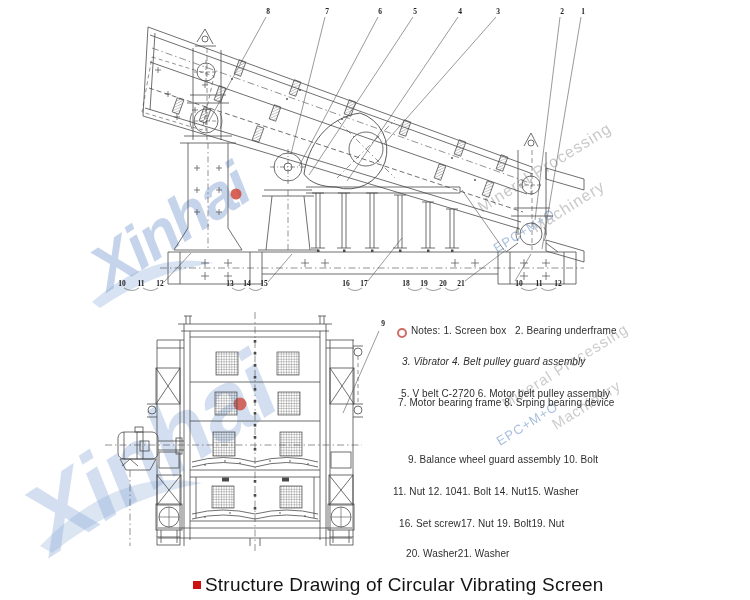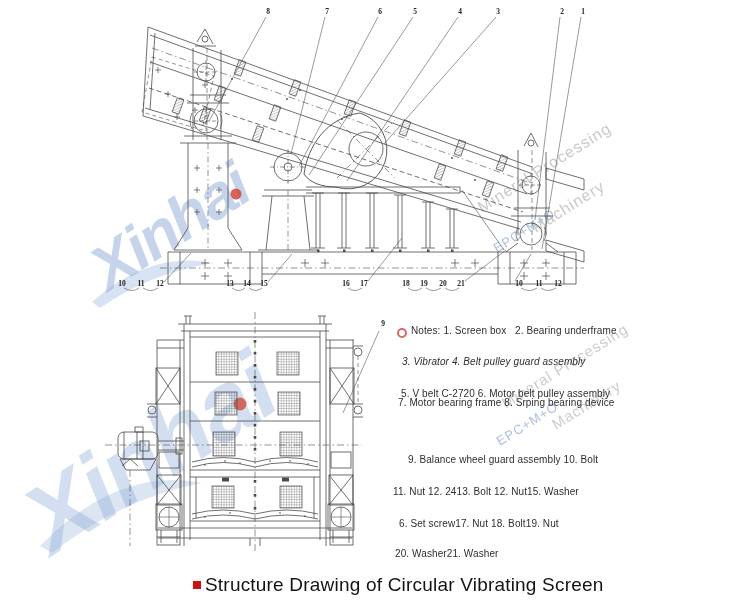--- a/index.html
+++ b/index.html
@@ -362,20 +362,20 @@
       <text class="callout" x="383" y="326" text-anchor="middle">9</text>
     </g>
   </svg>
 
   <span class="notes-bullet"></span>
   <div class="note-line" style="left:411px;top:325px;">Notes: 1. Screen box   2. Bearing underframe</div>
   <div class="note-line" style="left:402px;top:356px;font-style:italic;">3. Vibrator 4. Belt pulley guard assembly</div>
   <div class="note-line" style="left:401px;top:388px;">5. V belt C-2720 6. Motor belt pulley assembly</div>
   <div class="note-line" style="left:398px;top:397px;">7. Motor bearing frame 8. Srping bearing device</div>
   <div class="note-line" style="left:397px;top:454px;margin-left:11px;">9. Balance wheel guard assembly 10. Bolt</div>
-  <div class="note-line" style="left:393px;top:486px;">11. Nut 12. 2413. Bolt 12. Nut15. Washer</div>
-  <div class="note-line" style="left:399px;top:518px;">6. Set screw17. Nut 18. Bolt19. Nut</div>
-  <div class="note-line" style="left:395px;top:548px;text-align:right;">20. Washer21. Washer</div>
+  <div class="note-line" style="left:393px;top:486px;">11. Nut 12. 1041. Bolt 14. Nut15. Washer</div>
+  <div class="note-line" style="left:399px;top:518px;">16. Set screw17. Nut 19. Bolt19. Nut</div>
+  <div class="note-line" style="left:406px;top:548px;text-align:right;">20. Washer21. Washer</div>
 
   <span class="caption-bullet"></span>
   <div class="caption">Structure Drawing of Circular Vibrating Screen</div>
 
 </div>
 
 </body></html>

